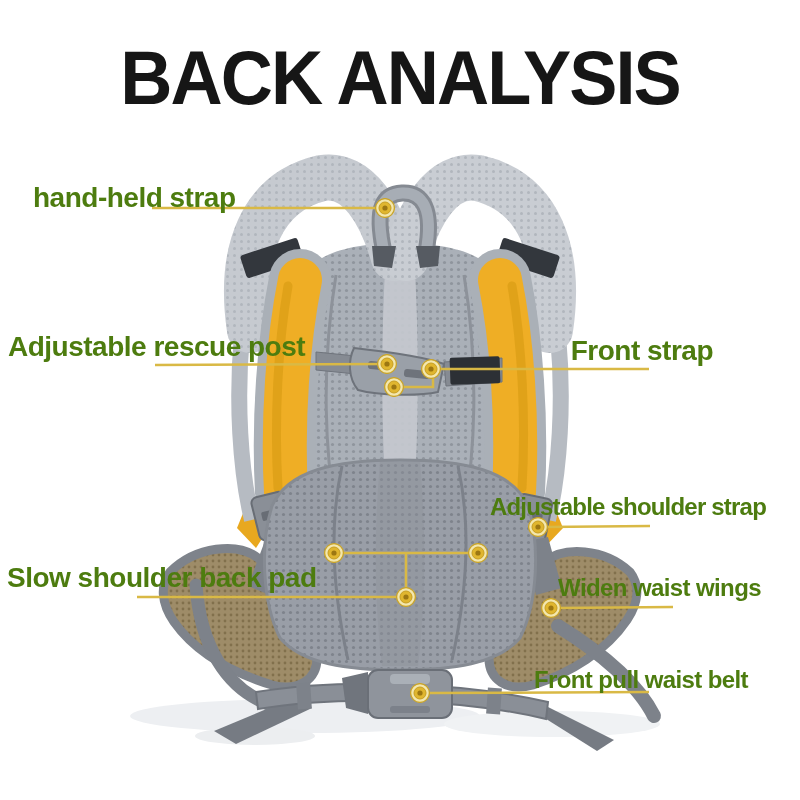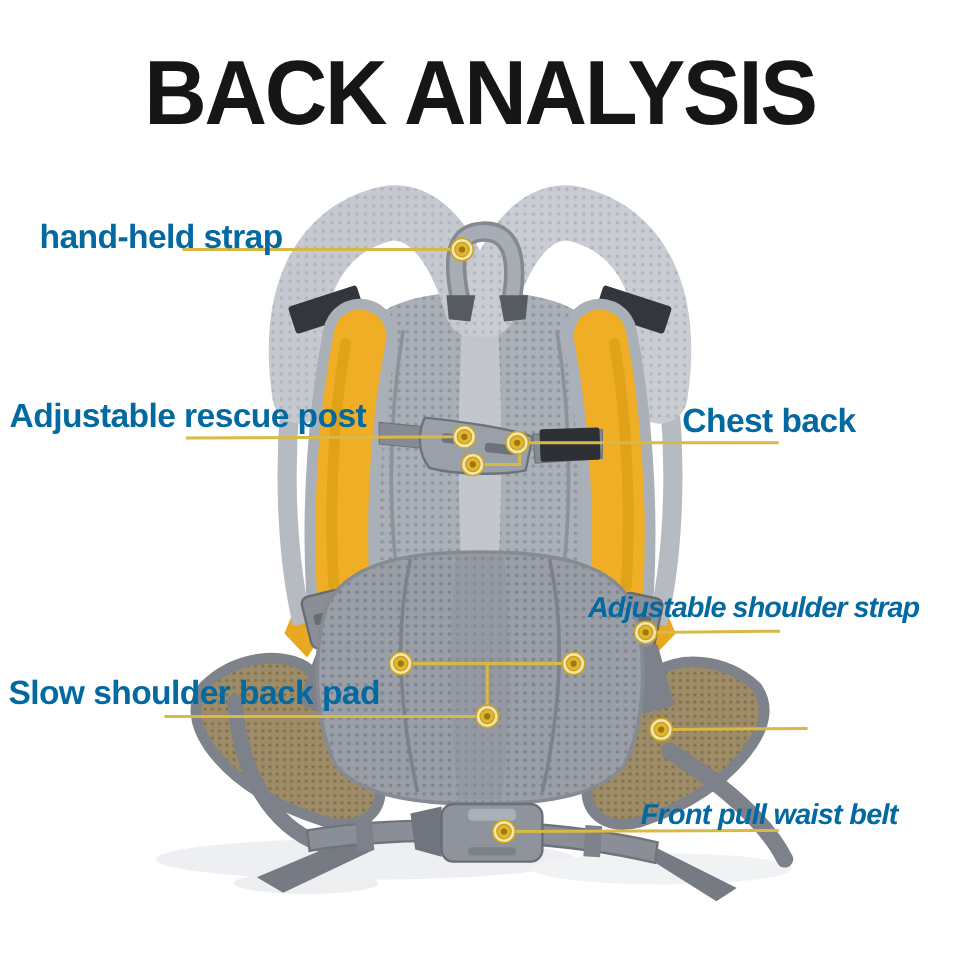--- a/index.html
+++ b/index.html
@@ -6,30 +6,30 @@
   #stage{
     position:relative;width:770px;height:800px;background:#ffffff;overflow:hidden;
     font-family:"Liberation Sans",sans-serif;
   }
   .title{
     position:absolute;top:34px;left:0;width:800px;text-align:center;
     font-size:76px;font-weight:800;color:#161616;letter-spacing:-2px;
     transform:scaleX(.95);transform-origin:center;white-space:nowrap;
   }
   .label{
-    position:absolute;font-weight:600;color:#0369a1;white-space:nowrap;
+    position:absolute;font-weight:600;color:#4d7c0f;white-space:nowrap;
     letter-spacing:-.5px;line-height:1.1;
   }
   #lbl-hand{left:33px;top:183px;font-size:28px;}
   #lbl-emergency{left:8px;top:332px;font-size:28px;}
   #lbl-backpad{left:7px;top:563px;font-size:28px;}
   #lbl-chest{right:57px;top:336px;font-size:28px;}
-  #lbl-adjustable{right:4px;top:494px;font-size:24px;letter-spacing:-.8px;font-style:italic;}
+  #lbl-adjustable{right:4px;top:494px;font-size:24px;letter-spacing:-.8px;}
   #lbl-widen{right:9px;top:575px;font-size:24px;letter-spacing:-.6px;}
-  #lbl-front{right:22px;top:667px;font-size:24px;letter-spacing:-.6px;font-style:italic;}
+  #lbl-front{right:22px;top:667px;font-size:24px;letter-spacing:-.6px;}
   svg{position:absolute;left:0;top:0;}
 </style>
 </head>
 <body>
 
 <div id="stage">
 
   <svg width="800" height="800" viewBox="0 0 800 800">
     <defs>
       <pattern id="meshA" patternUnits="userSpaceOnUse" width="7" height="7">
@@ -183,17 +183,18 @@
       <use href="#dotSym" x="468" y="543" width="20" height="20"></use>
       <use href="#dotSym" x="396" y="587" width="20" height="20"></use>
       <use href="#dotSym" x="541" y="598" width="20" height="20"></use>
       <use href="#dotSym" x="410" y="683" width="20" height="20"></use>
     </g>
   </svg>
 
   <div class="title">BACK ANALYSIS</div>
   <div class="label" id="lbl-hand">hand-held strap</div>
   <div class="label" id="lbl-emergency">Adjustable rescue post</div>
-  <div class="label" id="lbl-chest">Chest back</div>
+  <div class="label" id="lbl-chest">Front strap</div>
   <div class="label" id="lbl-adjustable">Adjustable shoulder strap</div>
   <div class="label" id="lbl-backpad">Slow shoulder back pad</div>
+  <div class="label" id="lbl-widen">Widen waist wings</div>
   <div class="label" id="lbl-front">Front pull waist belt</div>
 </div>
 
 </body></html>

